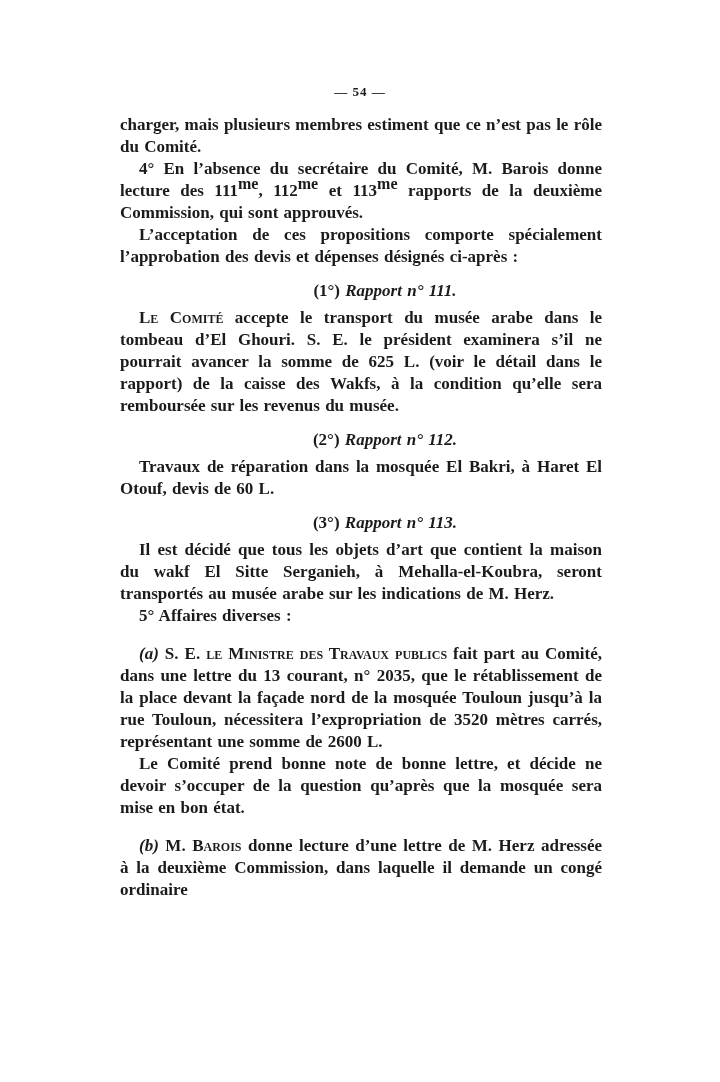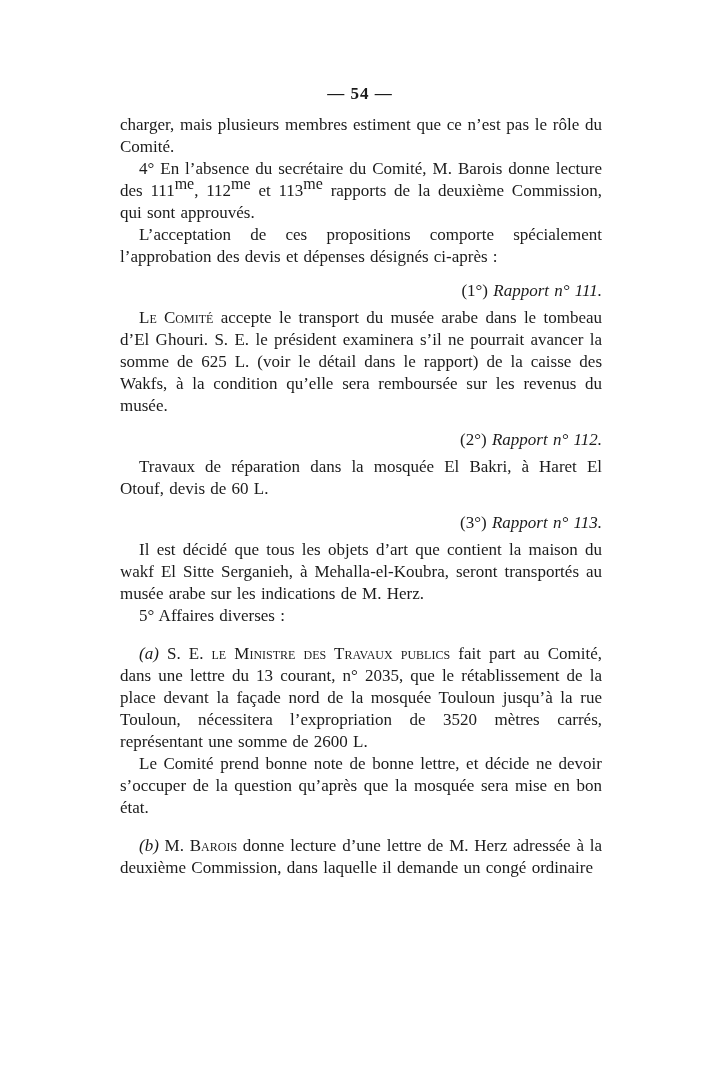--- a/index.html
+++ b/index.html
@@ -11,44 +11,44 @@
     color:#1b1b1b;
     font-family:"Liberation Serif","DejaVu Serif",serif;
     overflow:hidden;
   }
   .page-number{
     position:absolute;
     top:84px;
     left:0;
     width:100%;
     text-align:center;
-    font-size:17px;
+    font-size:13px;
     font-weight:700;
     letter-spacing:1px;
   }
   .page-body{
     position:absolute;
     top:114px;
     left:120px;
     width:482px;
   }
   .page-body p{
     margin:0;
     font-size:17px;
     line-height:22px;
-    font-weight:400;
+    font-weight:700;
     text-align:justify;
     word-spacing:1px;
   }
   p.paragraph{text-indent:19px;}
   p.paragraph-flush{text-indent:0;}
   p.report-heading{
     text-indent:0;
     padding-left:48px;
-    text-align:right;
+    text-align:center;
     margin-top:12px;
     margin-bottom:5px;
   }
   p.entry{
     text-indent:19px;
     margin-top:16px;
   }
   .italic{font-style:italic;}
   .smallcaps{font-variant:small-caps;}
   sup{

